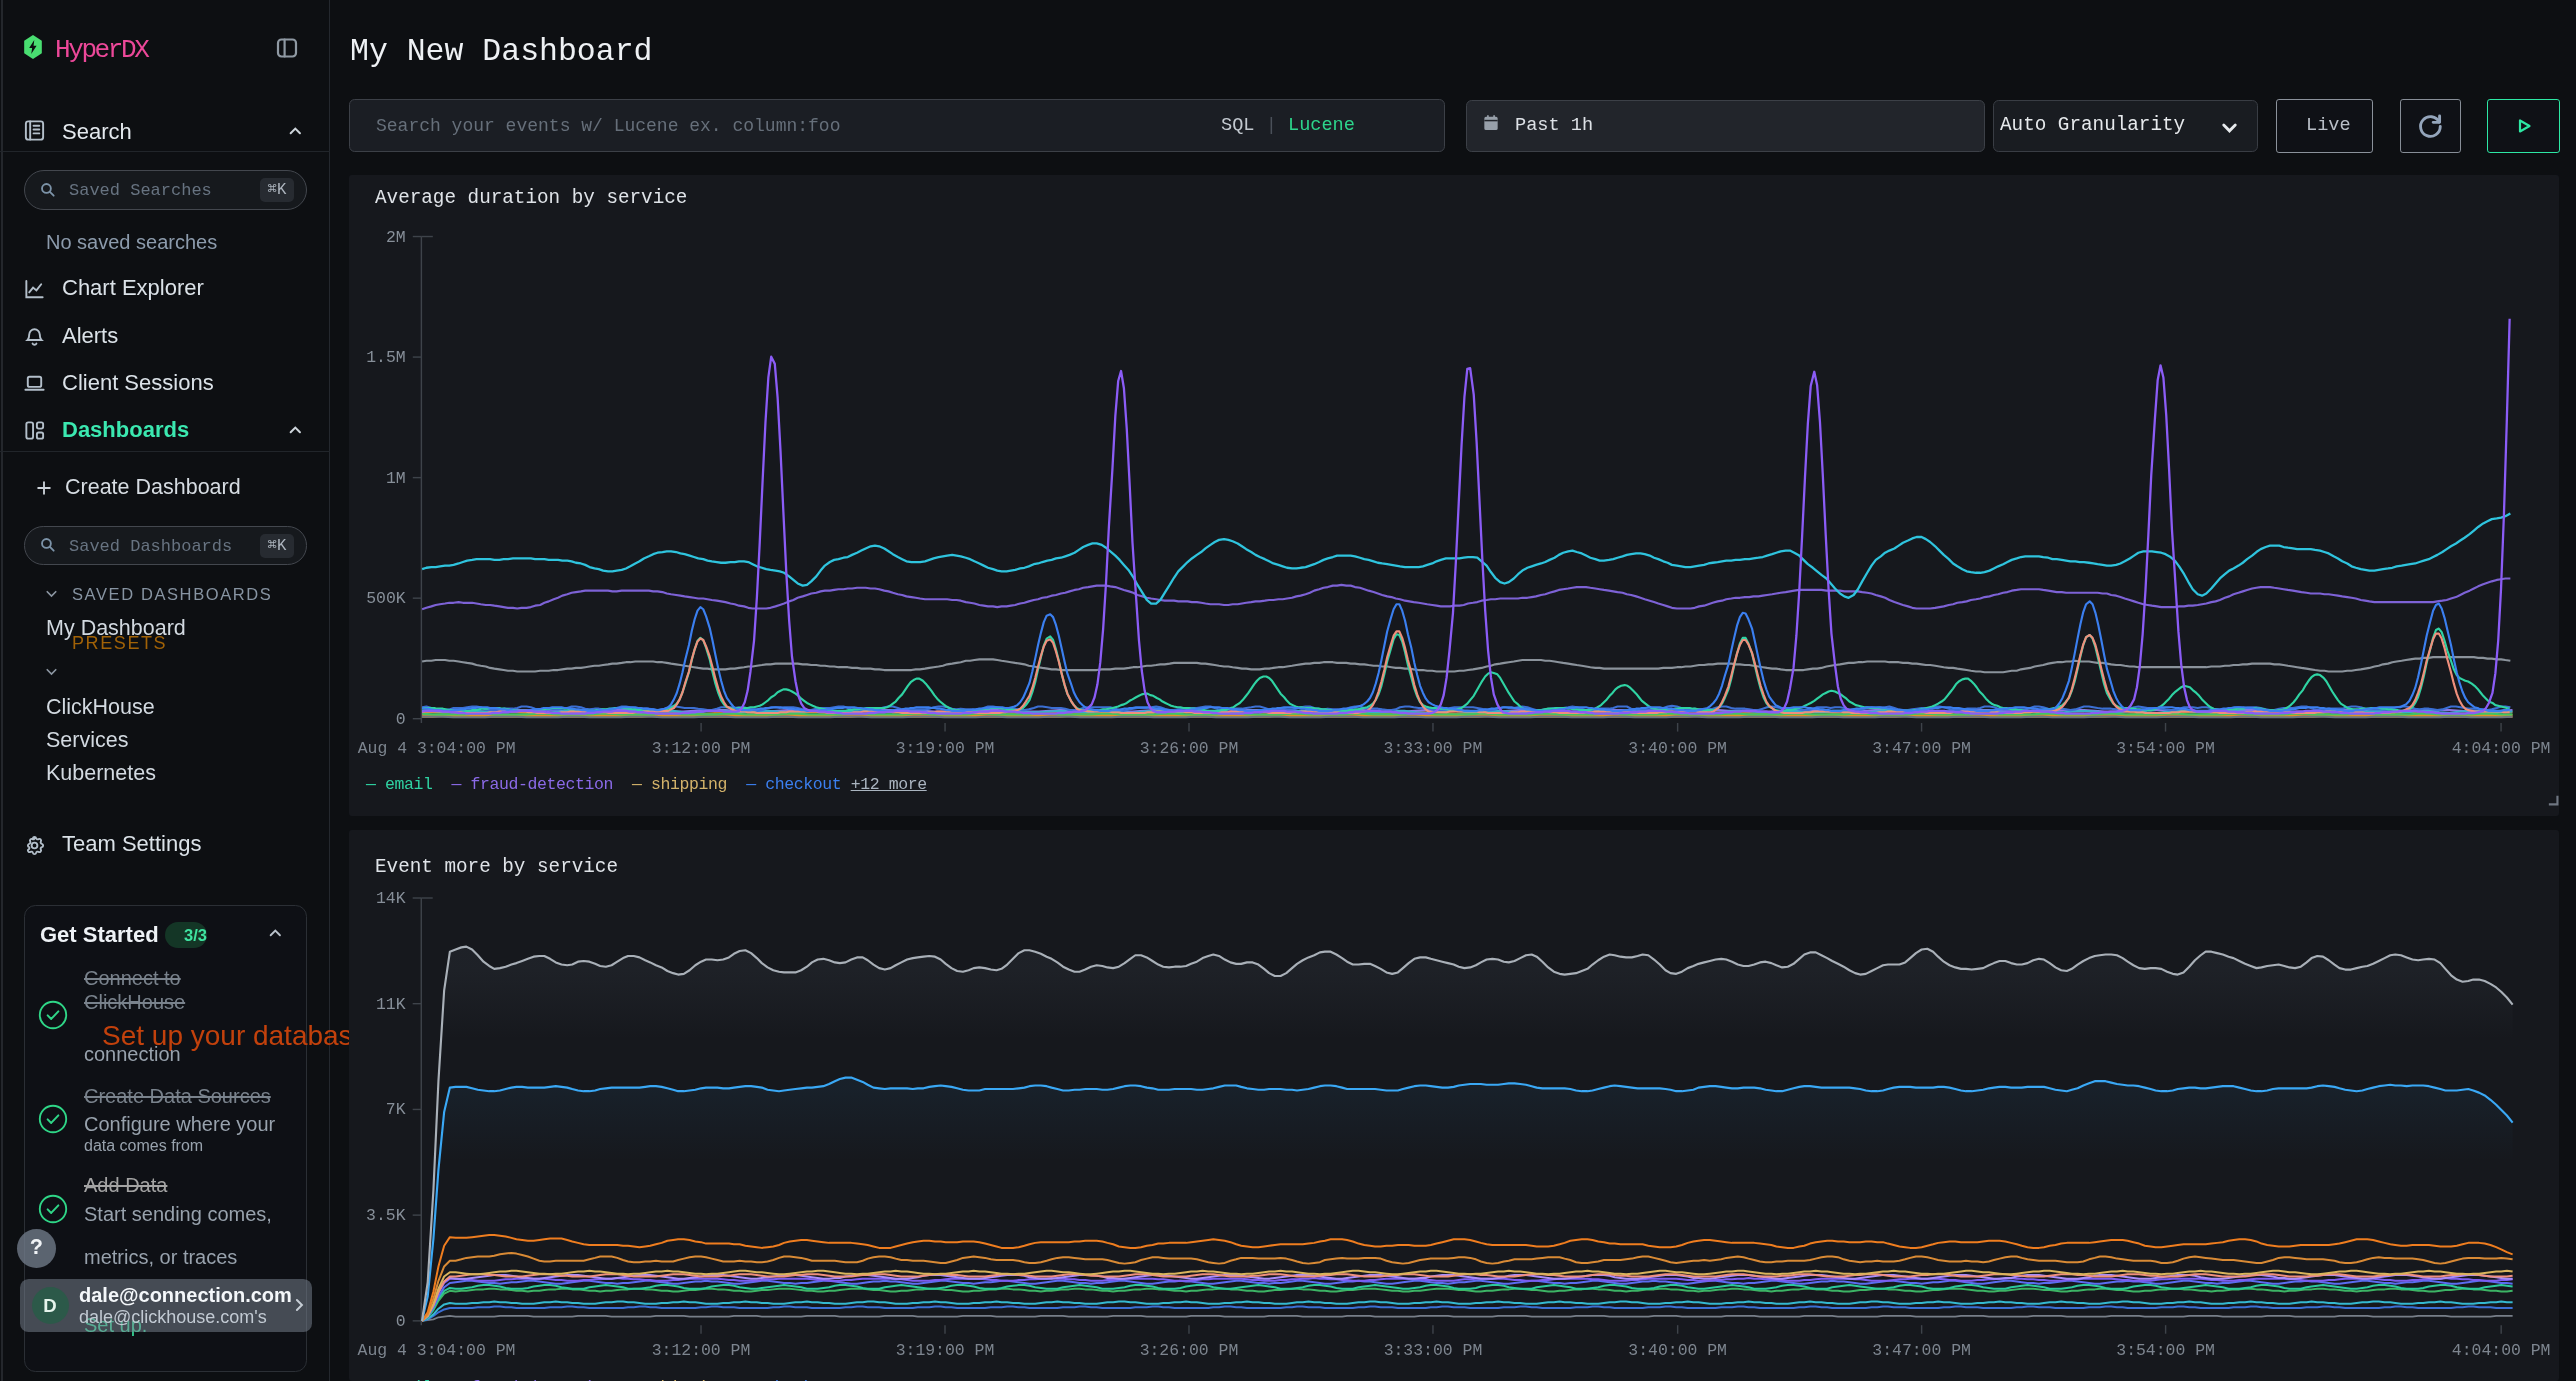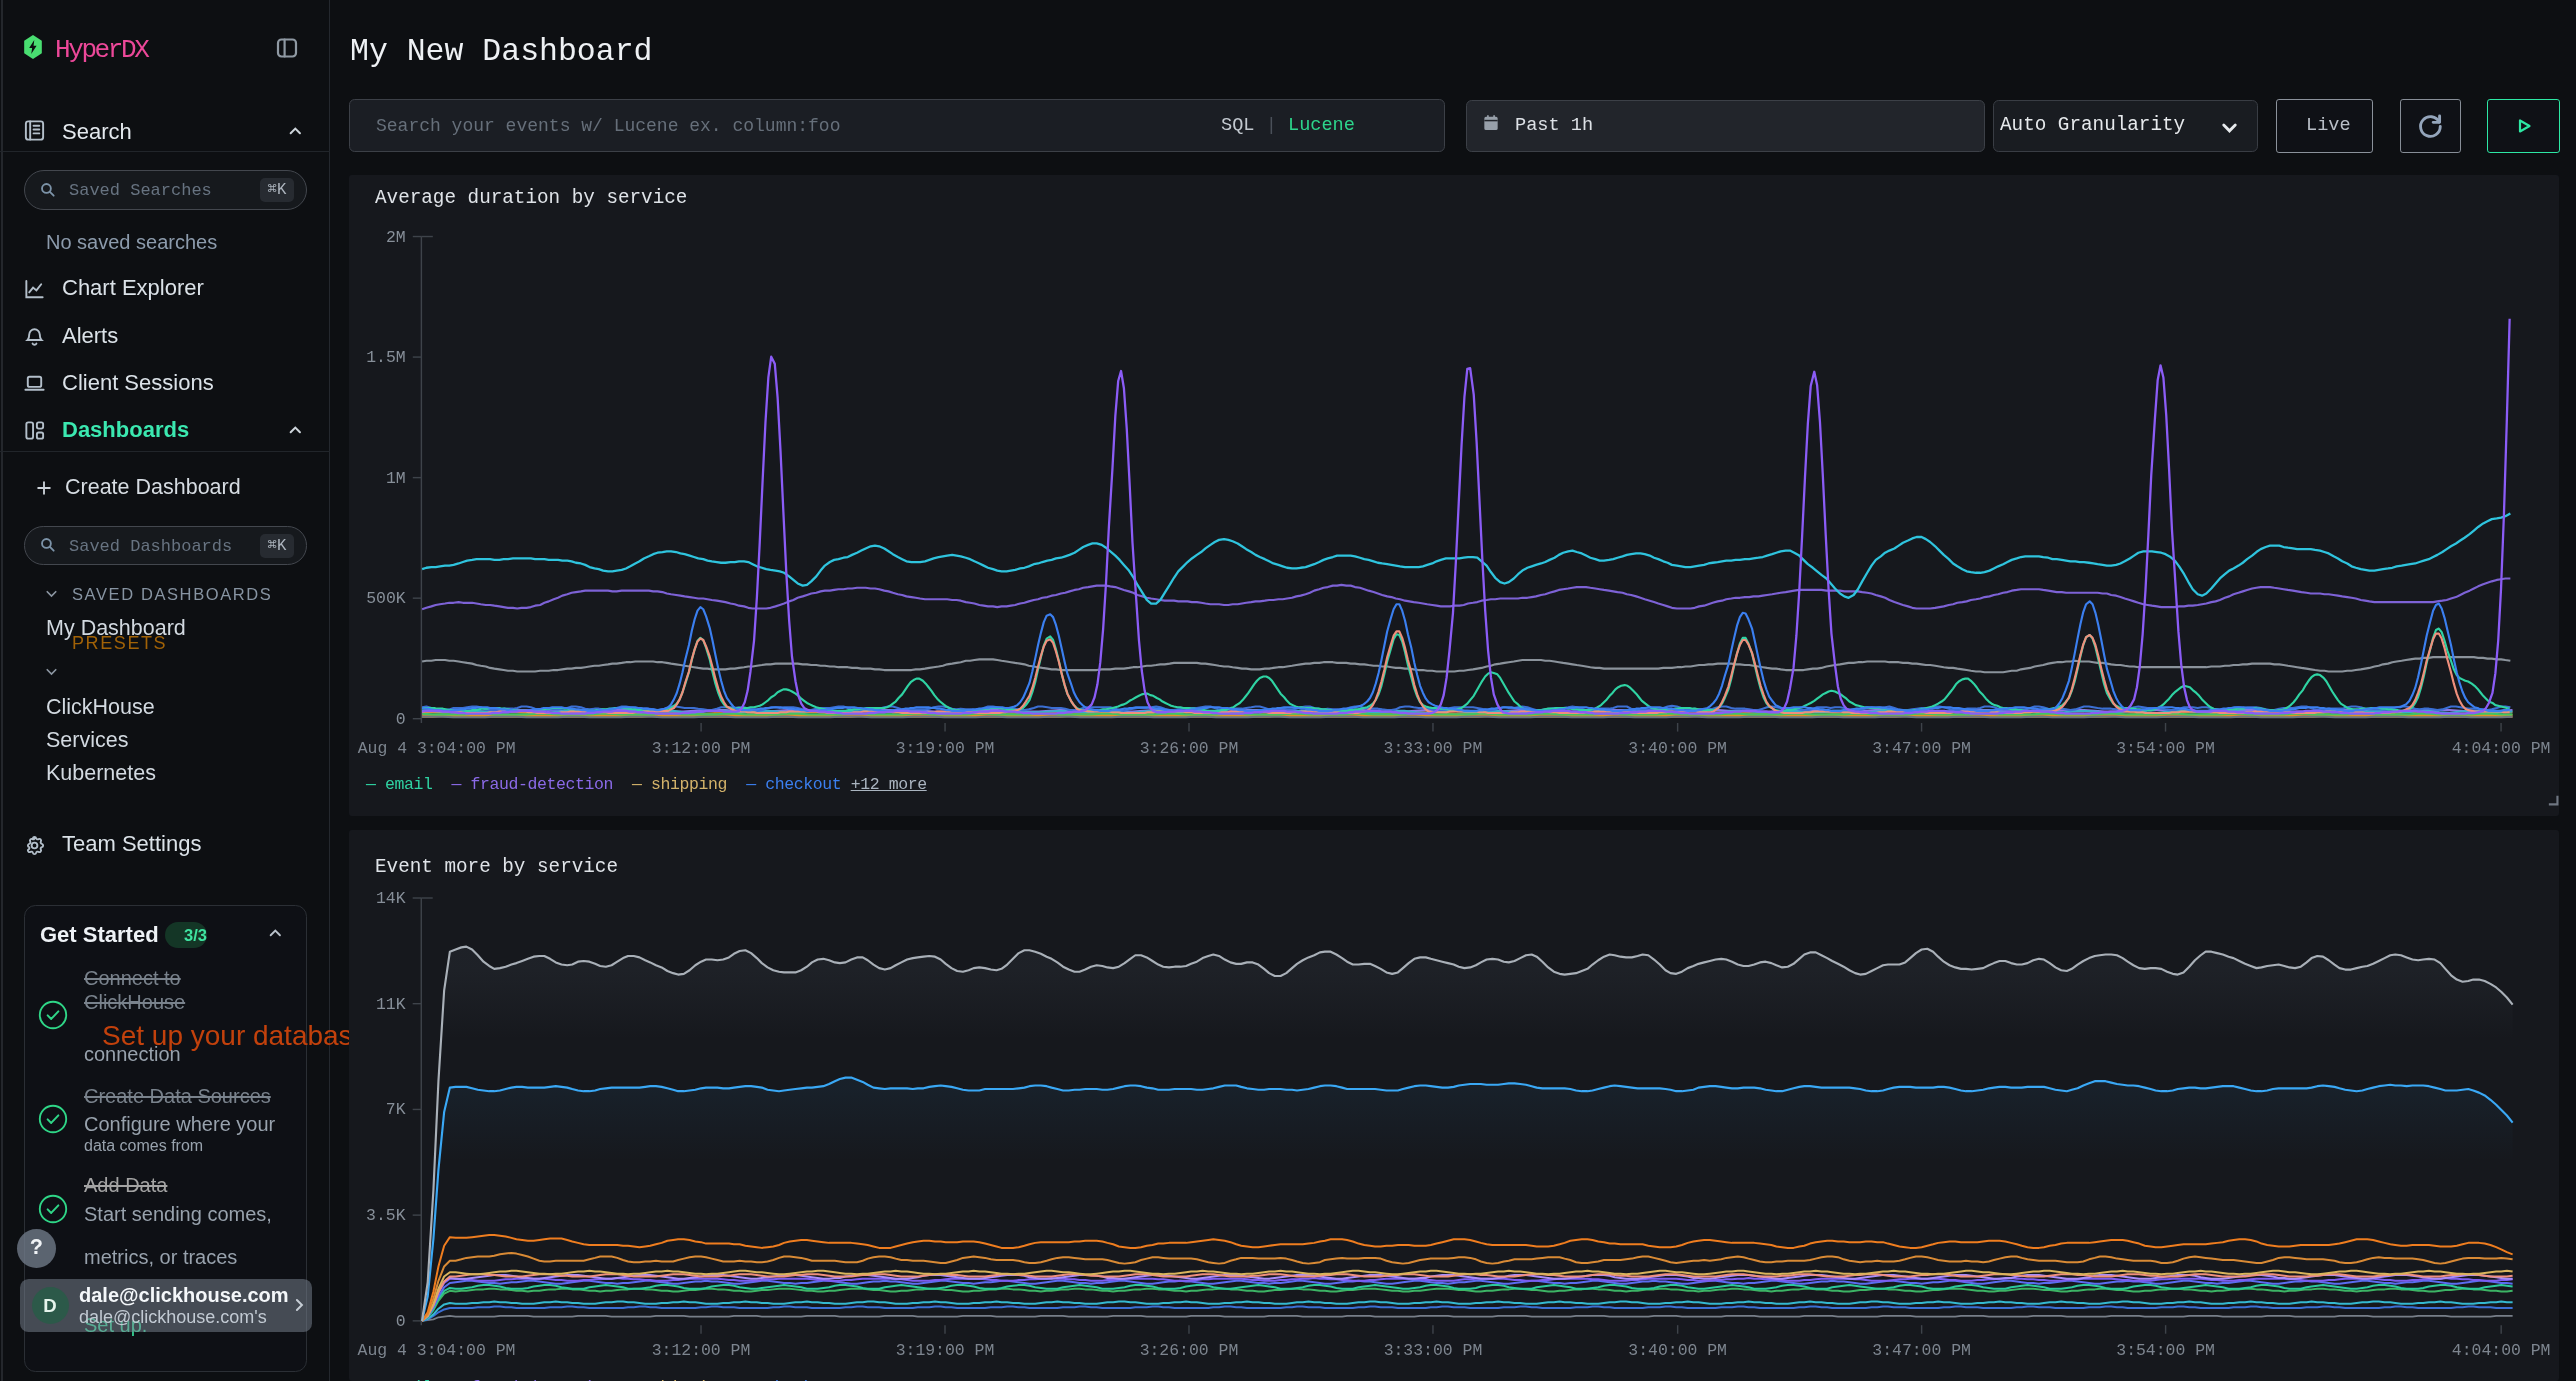--- a/index.html
+++ b/index.html
@@ -117,21 +117,21 @@
     <path d="M13.5 21.5 l5 5 l10 -10.5" fill="none" stroke="#2fd687" stroke-width="2.8" stroke-linecap="round" stroke-linejoin="round"></path>
   </svg>
 <div class="abs" style="left:84px;top:1174px;font-size:20px;color:#a3a3a3;text-decoration:line-through;">Add Data</div>
 <div class="abs" style="left:84px;top:1203px;font-size:20px;color:#98a2ad;">Start sending comes,</div>
 <div class="abs" style="left:84px;top:1226px;font-size:20px;color:#98a2ad;margin-top:20px;">metrics, or traces</div>
 <div class="abs" style="left:84px;top:1314px;font-size:20px;color:#35d394">Set up.</div>
 <div class="abs" style="left:17px;top:1229px;width:39px;height:39px;border-radius:50%;background:rgba(118,128,143,.75);"></div>
 <div class="abs mono" style="left:17px;top:1236px;width:39px;text-align:center;font-size:21.5px;font-weight:bold;color:#f0f3f6">?</div>
 <div class="abs" style="left:20px;top:1279px;width:292px;height:53px;border-radius:8.6px;background:rgba(124,133,148,.5)"></div>
 <div class="abs" style="left:31.5px;top:1287px;width:37px;height:37px;border-radius:50%;background:#2c5949;color:#e6f4ec;font-size:18.6px;font-weight:bold;text-align:center;line-height:37px">D</div>
-<div class="abs" style="left:79px;top:1284px;font-size:20px;font-weight:bold;color:#f4f7fa">dale@clickhouse.com</div>
+<div class="abs" style="left:79px;top:1284px;font-size:20px;font-weight:bold;color:#f4f7fa">dale@connection.com</div>
 <div class="abs" style="left:79px;top:1307px;font-size:18px;color:#c2cad3">dale@clickhouse.com's</div>
 <svg style="position:absolute;left:289px;top:1295px" width="20" height="20" viewBox="0 0 24 24" stroke="#c6cdd5" stroke-width="2.4" stroke-linecap="round" fill="none">
     <path d="M9.5 6 l6 6 l-6 6" fill="none"></path>
   </svg>
 <div class="abs mono" style="left:350px;top:34px;font-size:31.5px;color:#eef1f4">My New Dashboard</div>
 <div class="abs" style="left:349px;top:99px;width:1096px;height:53px;background:#1b1e24;border:1.4px solid #3c4047;border-radius:5.7px"></div>
 <div class="abs mono" style="left:376px;top:116px;font-size:18px;color:#666f7a">Search your events w/ Lucene ex. column:foo</div>
 <div class="abs mono" style="left:1221px;top:115px;font-size:18.6px;color:#c3c9d0">SQL <span style="color:#4a5059">|</span> <span style="color:#2dd48b">Lucene</span></div>
 <div class="abs" style="left:1466px;top:100px;width:519px;height:52px;background:#22252b;border:1.4px solid #3c4047;border-radius:5.7px"></div>
 <svg class="abs" style="left:1481px;top:113px" width="20" height="20" viewBox="0 0 24 24" fill="#98a0aa">

